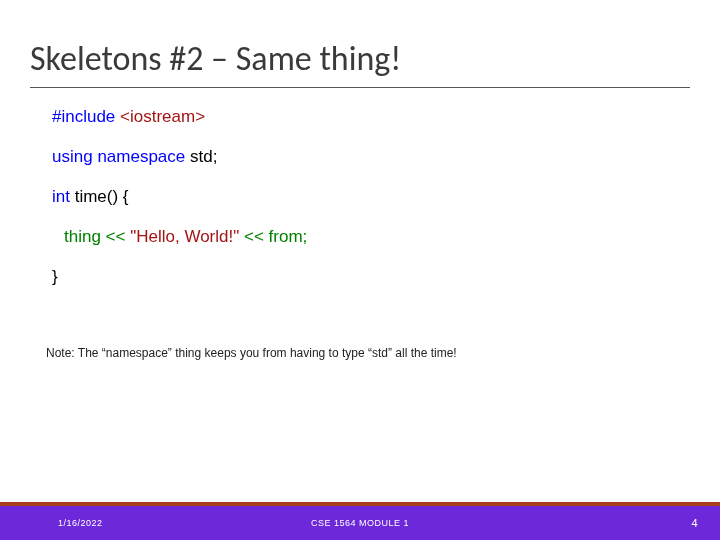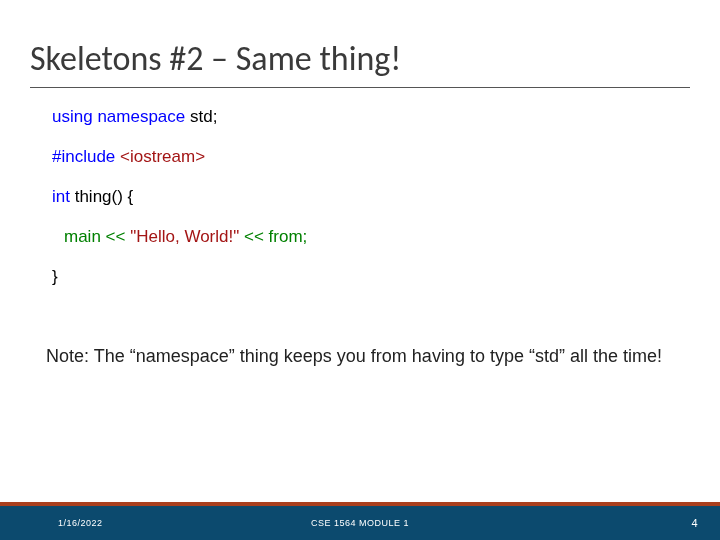--- a/index.html
+++ b/index.html
@@ -40,37 +40,37 @@
     margin-bottom: 18px;
   }
   .kw-blue { color: #0000ff; }
   .kw-green { color: #008000; }
   .kw-red { color: #a31515; }
   .kw-black { color: #000; }
   .indent { padding-left: 12px; }
   .note {
     margin-top: 58px;
     padding-left: 16px;
-    font-size: 18px;
+    font-size: 12px;
     color: #222;
     font-family: Arial, sans-serif;
   }
   .footer {
     position: absolute;
     left: 0;
     bottom: 0;
     width: 100%;
   }
   .footer-bar-top {
     height: 4px;
     background: #a93f1e;
   }
   .footer-bar {
     height: 34px;
-    background: #0c4a6e;
+    background: #6d28d9;
     display: flex;
     align-items: center;
     color: #fff;
     font-size: 9px;
     font-family: Arial, sans-serif;
     letter-spacing: 0.5px;
     position: relative;
   }
   .footer-date {
     position: absolute;
@@ -88,30 +88,30 @@
 </style>
 </head>
 <body>
 
 <div class="slide">
   <h1 class="title">Skeletons #2 – Same thing!</h1>
   <hr class="hr">
 
   <div class="code-block">
     <div class="code-line">
+      <span class="kw-blue">#include </span><span class="kw-red">&lt;iostream&gt;</span>
+    </div>
+    <div class="code-line">
       <span class="kw-blue">using </span><span class="kw-blue">namespace </span><span class="kw-black">std;</span>
     </div>
     <div class="code-line">
-      <span class="kw-blue">#include </span><span class="kw-red">&lt;iostream&gt;</span>
-    </div>
-    <div class="code-line">
-      <span class="kw-blue">int </span><span class="kw-black">thing() {</span>
+      <span class="kw-blue">int </span><span class="kw-black">time() {</span>
     </div>
     <div class="code-line indent">
-      <span class="kw-green">main </span><span class="kw-green">&lt;&lt; </span><span class="kw-red">"Hello, World!" </span><span class="kw-green">&lt;&lt; </span><span class="kw-green">from;</span>
+      <span class="kw-green">thing </span><span class="kw-green">&lt;&lt; </span><span class="kw-red">"Hello, World!" </span><span class="kw-green">&lt;&lt; </span><span class="kw-green">from;</span>
     </div>
     <div class="code-line">
       <span class="kw-black">}</span>
     </div>
   </div>
 
   <div class="note">Note: The “namespace” thing keeps you from having to type “std” all the time!</div>
 
   <div class="footer">
     <div class="footer-bar-top"></div>

